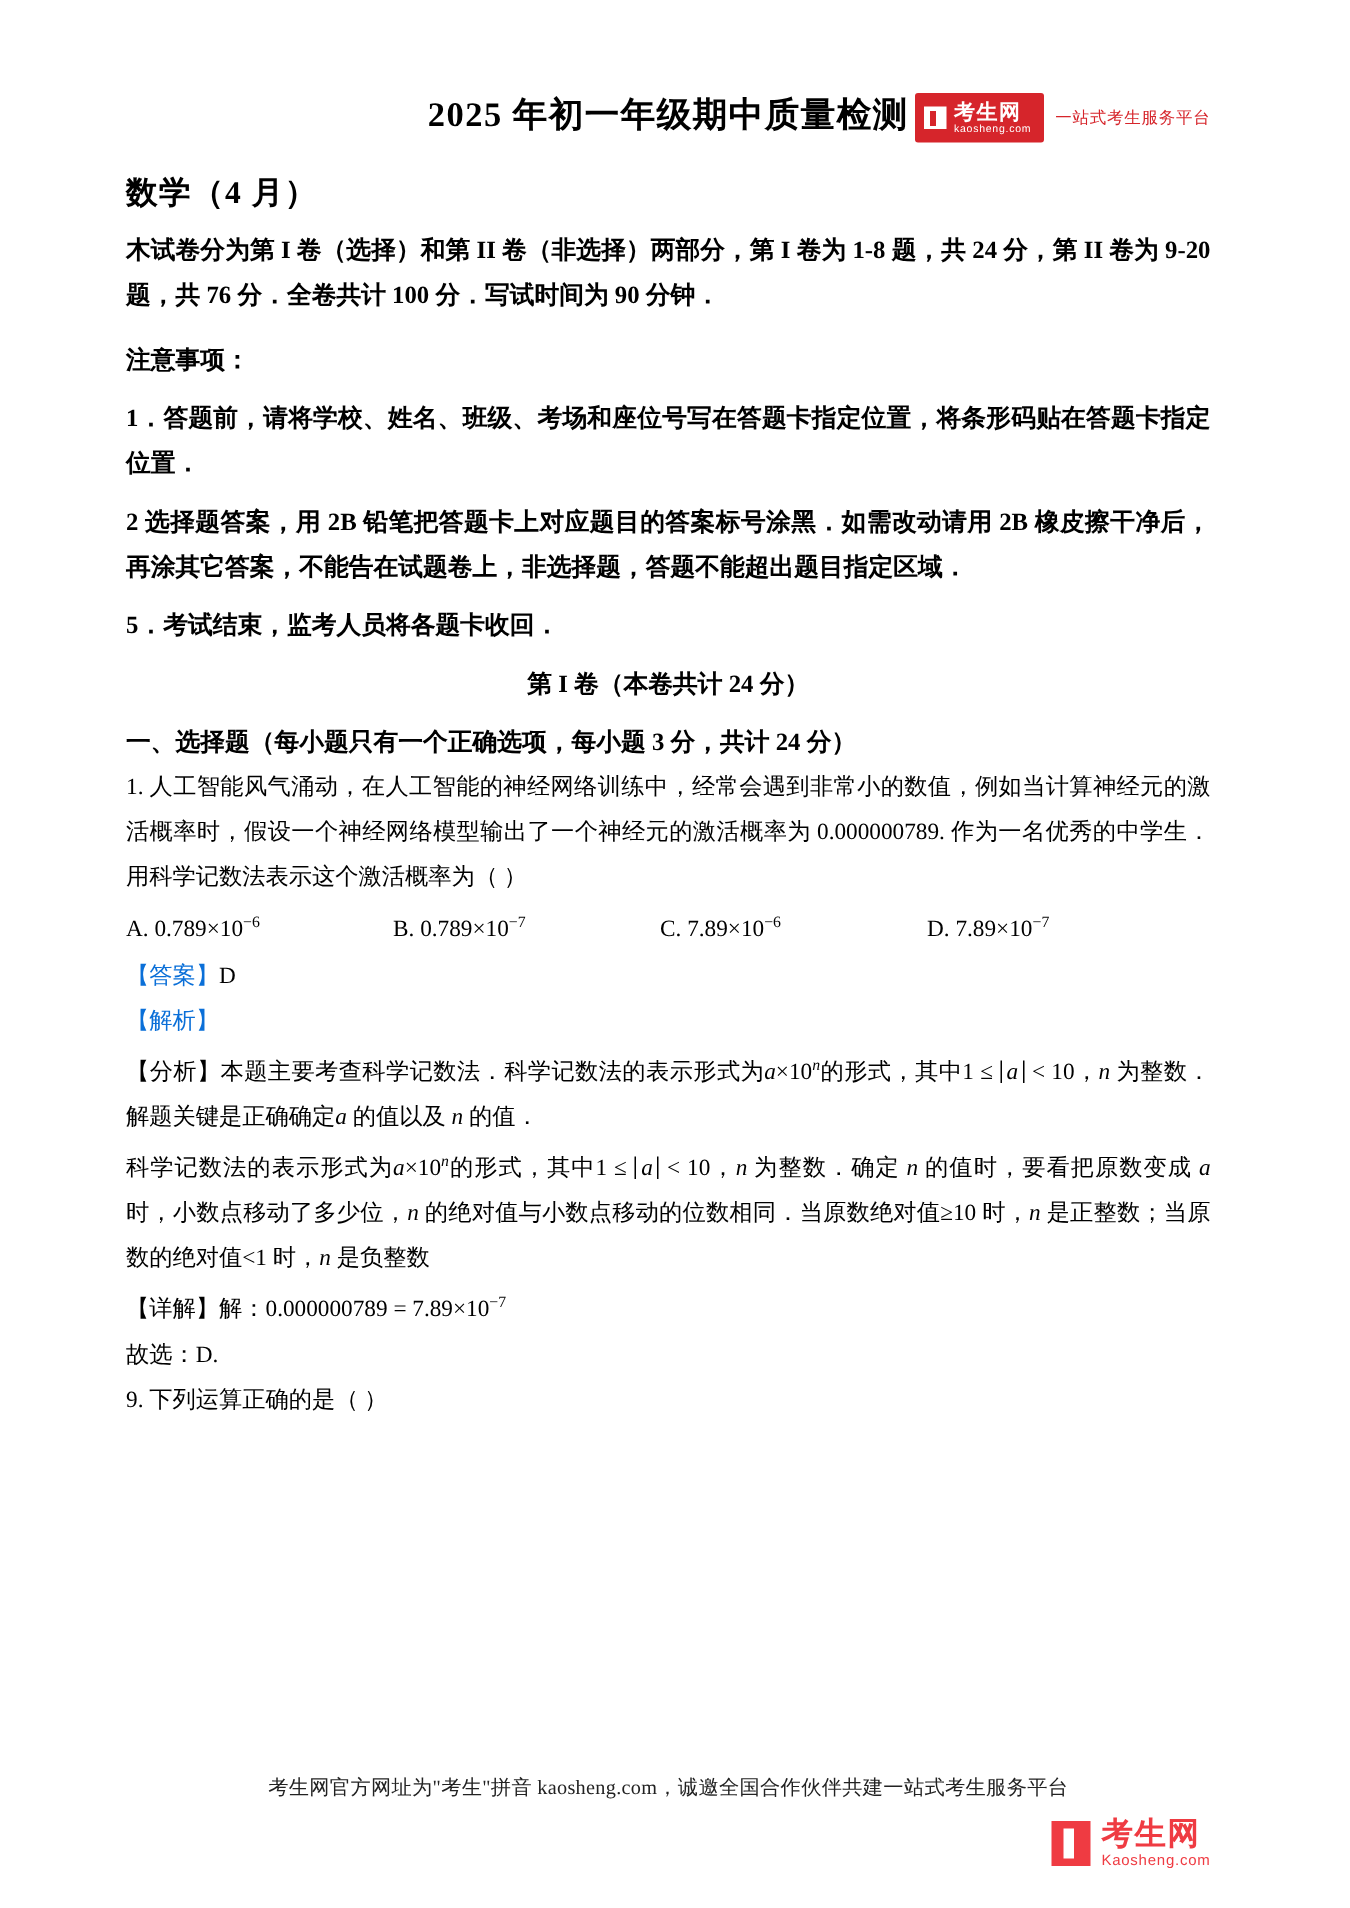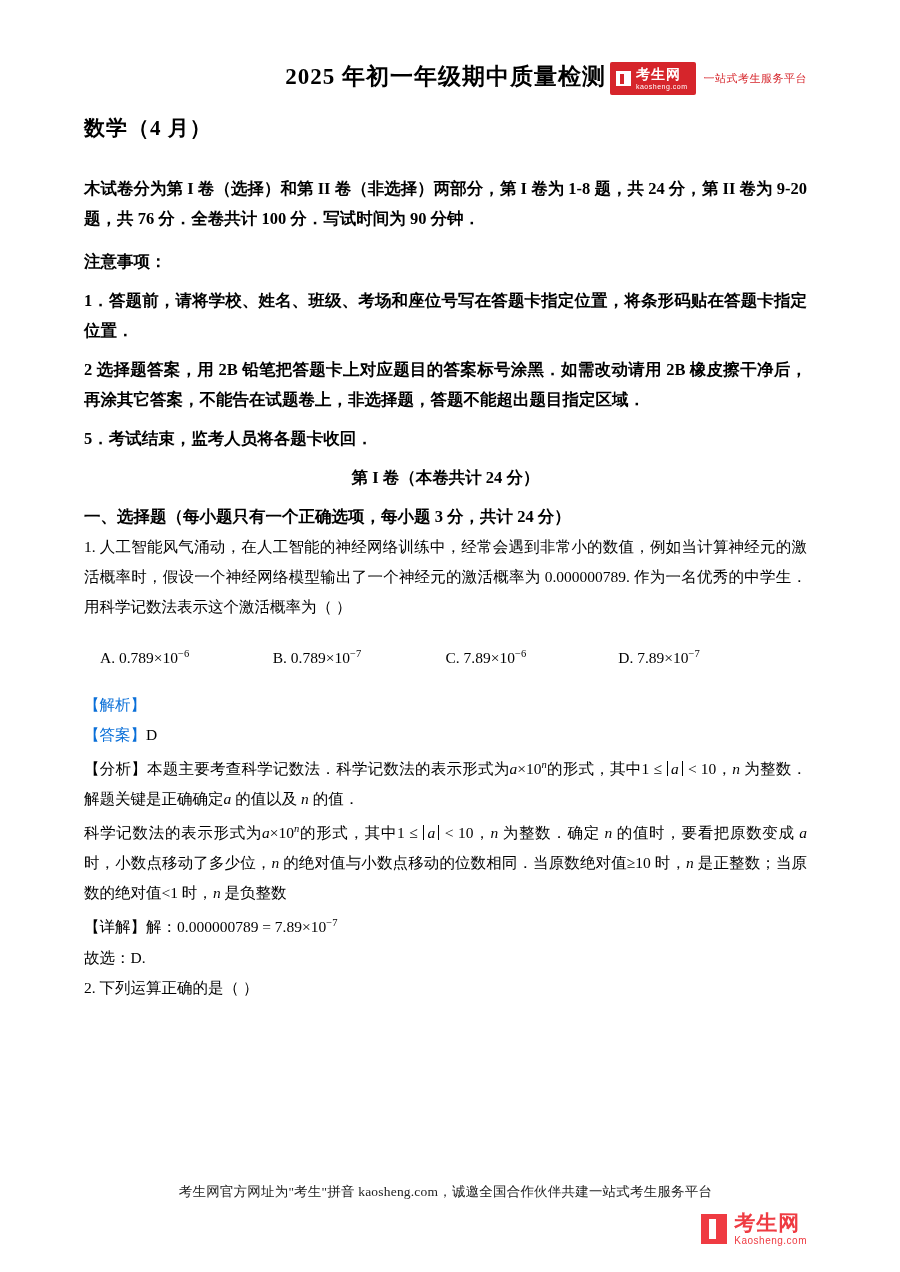--- a/index.html
+++ b/index.html
@@ -107,21 +107,21 @@
   
   .para {
     font-size: 16.5px;
     line-height: 30px;
     margin: 0;
     text-align: justify;
   }
   .bold {
     font-weight: bold;
   }
-  .block-top-22 { margin-top: 32px; }
+  .block-top-22 { margin-top: 10px; }
   .block-top-12 { margin-top: 13px; }
   .block-top-8  { margin-top: 9px; }
 
   .center { text-align: center; }
 
   .qtext {
     font-size: 15.5px;
     line-height: 30px;
     margin: 0;
     text-align: justify;
@@ -132,21 +132,21 @@
     line-height: 30px;
     margin: 0;
   }
   .answer-line .tag { color: #0a6fd8; }
   .answer-line .val { color: #000; }
 
   .options {
     display: flex;
     font-size: 15.5px;
     line-height: 32px;
-    margin: 16px;
+    margin: 0;
   }
   .options .opt { width: 178px; }
 
   sup { font-size: 0.68em; vertical-align: super; }
 
   .ital { font-style: italic; font-family: "Liberation Serif", serif; }
 
   .abs {
     display: inline-block;
     border-left: 1px solid #000;
@@ -249,41 +249,41 @@
     <span class="opt">
       <span>C.</span>
       <span>7.89×10</span><sup>−6</sup>
     </span>
     <span class="opt">
       <span>D.</span>
       <span>7.89×10</span><sup>−7</sup>
     </span>
   </div>
 
-  <p class="answer-line block-top-8">【解析】</p>
-
   <p class="answer-line block-top-8">
     <span class="tag">【答案】</span><span class="val">D</span>
   </p>
 
+  <p class="answer-line block-top-8">【解析】</p>
+
   <p class="qtext block-top-8">
     <span>【分析】</span><span>本题主要考查科学记数法．科学记数法的表示形式为</span><span class="ital">a</span>×10<sup class="ital">n</sup><span>的形式，其中</span>1 ≤ <span class="abs">a</span> &lt; 10<span>，</span><span class="ital">n</span> <span>为整数．解题关键是正确确定</span><span class="ital">a</span> <span>的值以及</span> <span class="ital">n</span> <span>的值．</span>
   </p>
 
   <p class="qtext">
     <span>科学记数法的表示形式为</span><span class="ital">a</span>×10<sup class="ital">n</sup><span>的形式，其中</span>1 ≤ <span class="abs">a</span> &lt; 10，<span class="ital">n</span> <span>为整数．确定</span> <span class="ital">n</span> <span>的值时，要看把原数变成</span> <span class="ital">a</span> <span>时，小数点移动了多少位，</span><span class="ital">n</span> <span>的绝对值与小数点移动的位数相同．当原数绝对值≥10 时，</span><span class="ital">n</span> <span>是正整数；当原数的绝对值&lt;1 时，</span><span class="ital">n</span> <span>是负整数</span>
   </p>
 
   <p class="qtext block-top-8">
     <span>【详解】</span><span>解：0.000000789 = 7.89×10</span><sup>−7</sup>
   </p>
 
   <p class="qtext block-top-8">故选：D.</p>
 
-  <p class="qtext block-top-8">2. 下列运算正确的是（      ）</p>
+  <p class="qtext block-top-8">9. 下列运算正确的是（      ）</p>
 
   <div class="footer-note">考生网官方网址为"考生"拼音 kaosheng.com，诚邀全国合作伙伴共建一站式考生服务平台</div>
   <div class="footer-logo">
     <span class="fl-mark">
       <span class="bar1"></span>
         <span class="bar2"></span>
     </span>
     <span class="fl-text">
       <span class="fl-cn">考生网</span>
       <span class="fl-en">Kaosheng.com</span>

